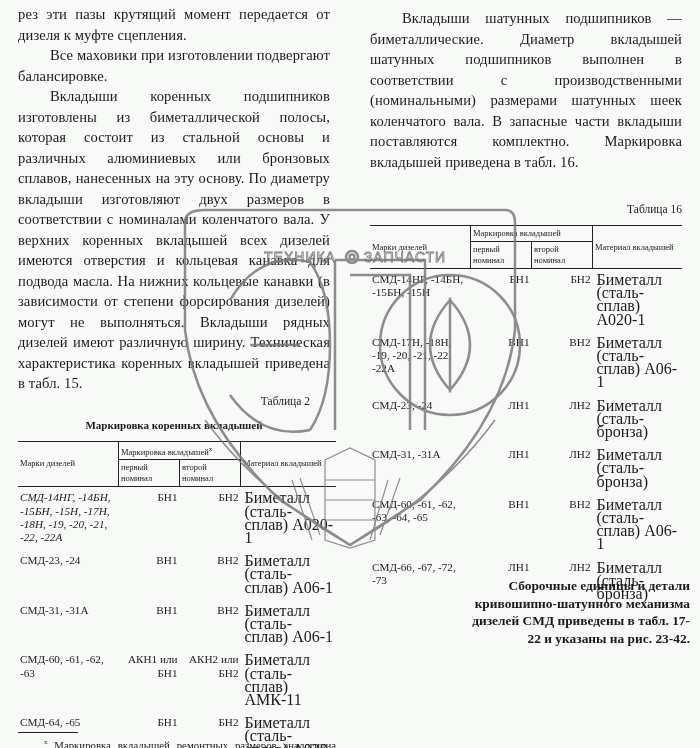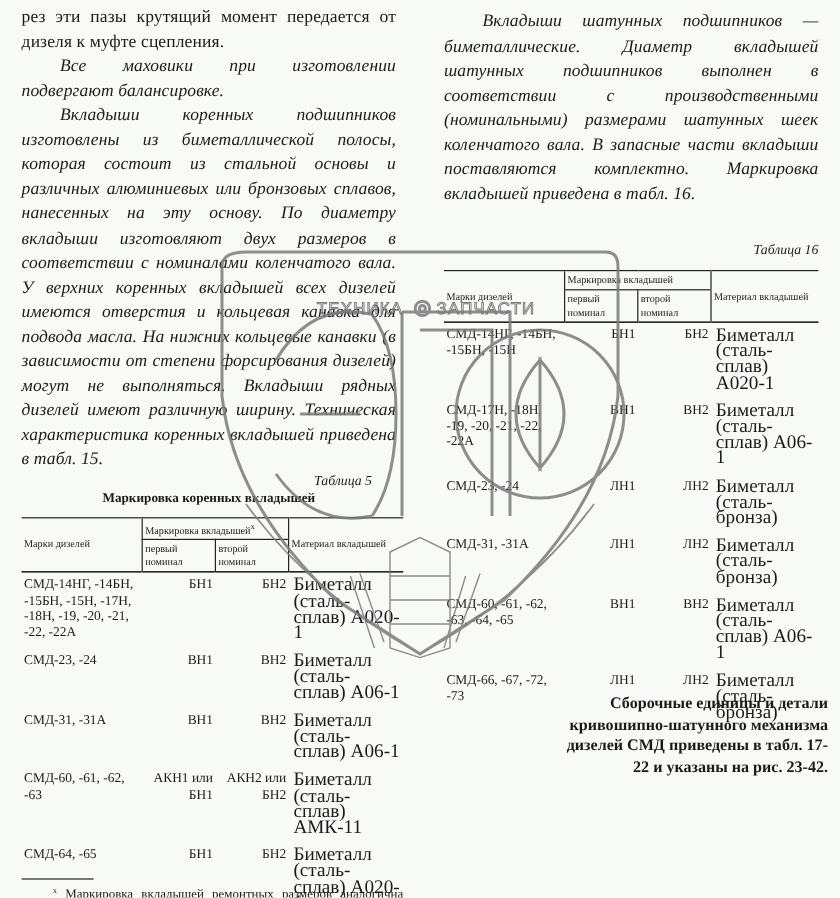--- a/index.html
+++ b/index.html
@@ -8,24 +8,24 @@
       background:#f8faf8; color:#1a1a1a;
       font-family:"Liberation Serif", "DejaVu Serif", serif;
     }
     .col { position:absolute; top:0; }
     .col-left { left:18px; width:312px; }
     .col-right { left:370px; width:312px; }
     p.body-text {
       margin:0; font-size:14.6px; line-height:20.5px; text-align:justify;
       hyphens:manual; letter-spacing:0.1px;
     }
-    p.indent { text-indent:32px;font-style:italic; }
+    p.indent { text-indent:32px; }
     .p-gap { margin-top:1px; }
     .table-label {
-      font-style:italic; font-size:11.5px; text-align:right;
+      font-size:11.5px; text-align:right;
     }
     .table-title {
       font-size:11px; font-weight:bold; text-align:center;
     }
     table.spec {
       border-collapse:collapse; width:100%;
       font-size:10px;
     }
     table.spec th {
       font-weight:normal; font-size:8.5px; line-height:11px; padding:2px 2px;
@@ -54,38 +54,38 @@
     sup { font-size:7px; }
   </style>
 </head>
 <body>
 
 <div class="col col-left">
   <p class="body-text" style="margin-top:4px">рез эти пазы крутящий момент передается от дизеля к муфте сцепления.</p>
   <p class="body-text indent p-gap">Все маховики при изготовлении подвергают балансировке.</p>
   <p class="body-text indent p-gap">Вкладыши коренных подшипников изготовлены из биметаллической полосы, которая состоит из стальной основы и различных алюминиевых или бронзовых сплавов, нанесенных на эту основу. По диаметру вкладыши изготовляют двух размеров в соответствии с номиналами коленчатого вала. У верхних коренных вкладышей всех дизелей имеются отверстия и кольцевая канавка для подвода масла. На нижних кольцевые канавки (в зависимости от степени форсирования дизелей) могут не выполняться. Вкладыши рядных дизелей имеют различную ширину. Техническая характеристика коренных вкладышей приведена в табл. 15.</p>
 
-  <div class="table-label" style="margin-top:1px;padding-right:20px">Таблица 5</div>
-  <div class="table-title" style="margin-top:2px">Маркировка коренных вкладышей</div>
+  <div class="table-label" style="margin-top:1px;padding-right:20px">Таблица 2</div>
+  <div class="table-title" style="margin-top:12px">Маркировка коренных вкладышей</div>
 
   <table class="spec" style="margin-top:10px;width:318px">
     <thead>
       <tr>
         <th class="left" rowspan="2" style="width:96px">Марки дизелей</th>
         <th class="bl bb" colspan="2"><span>Маркировка вкладышей</span><sup>x</sup></th>
         <th class="bl" rowspan="2">Материал вкладышей</th>
       </tr>
       <tr>
         <th class="bl" style="width:56px">первый номинал</th>
         <th class="bl" style="width:56px">второй номинал</th>
       </tr>
     </thead>
     <tbody id="t15-body">
         <tr>
-          <td style="padding-top: 4px;">СМД-14НГ, -14БН, -15БН, -15Н, -17Н, -18Н, -19, -20, -21, -22, -22А</td>
+          <td style="padding-top: 4px; font-style: italic;">СМД-14НГ, -14БН, -15БН, -15Н, -17Н, -18Н, -19, -20, -21, -22, -22А</td>
           <td class="c" style="padding-top: 4px;">БН1</td>
           <td class="c" style="padding-top: 4px;">БН2</td>
           <td class="m" style="padding-top: 4px;">Биметалл (сталь-сплав) А020-1</td>
         </tr>
         <tr>
           <td style="padding-top: 10px;">СМД-23, -24</td>
           <td class="c" style="padding-top: 10px;">ВН1</td>
           <td class="c" style="padding-top: 10px;">ВН2</td>
           <td class="m" style="padding-top: 10px;">Биметалл (сталь-сплав) А06-1</td>
         </tr>

